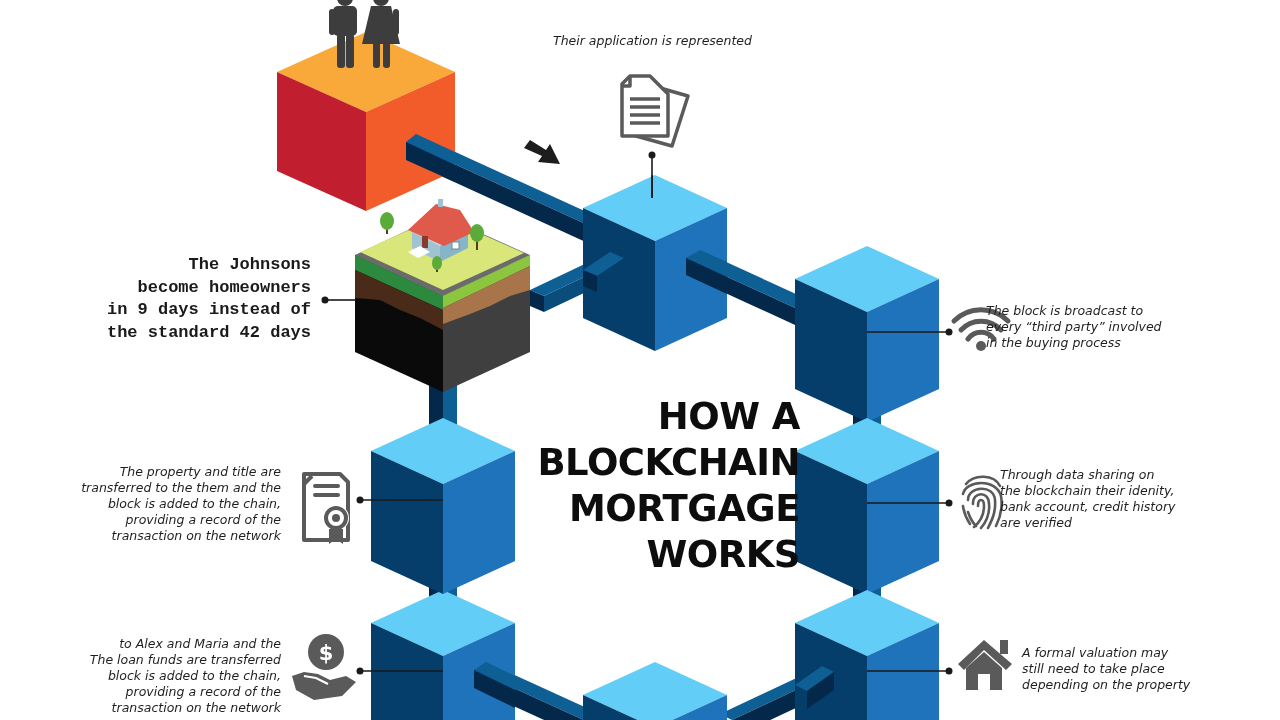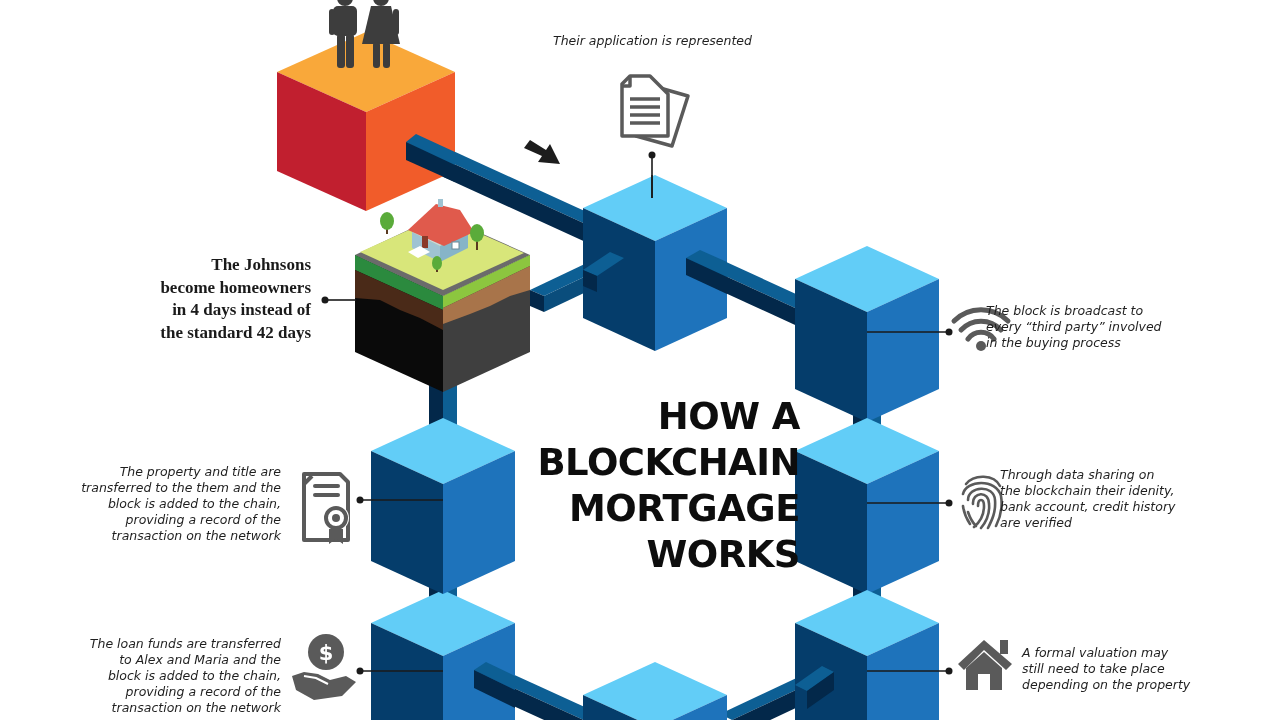--- a/index.html
+++ b/index.html
@@ -3,21 +3,21 @@
 <meta charset="utf-8">
 <style>
   html, body { margin:0; padding:0; background:#ffffff; }
   body { width:1280px; height:720px; position:relative; overflow:hidden; font-family:"Liberation Sans", sans-serif; color:#1a1a1a; }
   #scene { position:absolute; left:0; top:0; width:1280px; height:720px; }
   .caption { position:absolute; font-family:"DejaVu Sans", sans-serif; font-size:12.5px; line-height:16px; color:#1f1f1f; }
   .caption.right { text-align:right; }
   .caption.center { text-align:center; }
   .caption.left { text-align:left; }
   .caption .line { display:block; white-space:nowrap;font-style:italic; }
-  .bigcap { position:absolute; font-family:Liberation Serif, serif; font-weight:bold; font-size:17px; line-height:22.5px; text-align:right; color:#1a1a1a; }
+  .bigcap { position:absolute; font-family:Liberation Mono, monospace; font-weight:bold; font-size:17px; line-height:22.5px; text-align:right; color:#1a1a1a; }
   .bigcap .line { display:block; white-space:nowrap; }
   .title { position:absolute; left:520px; top:394px; width:280px; text-align:center; font-family:"DejaVu Sans", sans-serif; font-weight:bold; font-size:37px; line-height:46px; letter-spacing:-0.5px; color:#0d0d0d; }
   .title .line { display:block; white-space:nowrap;text-align:right; }
 </style>
 </head>
 <body>
 
 <svg id="scene" width="1280" height="720" viewBox="0 0 1280 720" xmlns="http://www.w3.org/2000/svg">
   <defs></defs>
 
@@ -295,33 +295,33 @@
   <span class="line">are verified</span>
 </div>
 
 <div class="caption left" style="left:1022px; top:645px;">
   <span class="line">A formal valuation may</span>
   <span class="line">still need to take place</span>
   <span class="line">depending on the property</span>
 </div>
 
 <div class="caption right" style="left:40px; top:636px; width:241px;">
+  <span class="line">to Alex and Maria and the</span>
   <span class="line">The loan funds are transferred</span>
-  <span class="line">to Alex and Maria and the</span>
   <span class="line">block is added to the chain,</span>
   <span class="line">providing a record of the</span>
   <span class="line">transaction on the network</span>
 </div>
 
 <div class="caption right" style="left:40px; top:464px; width:241px;text-align:right;">
   <span class="line">The property and title are</span>
   <span class="line">transferred to the them and the</span>
   <span class="line">block is added to the chain,</span>
   <span class="line">providing a record of the</span>
   <span class="line">transaction on the network</span>
 </div>
 
 <div class="bigcap" style="left:60px; top:254px; width:251px;">
   <span class="line">The Johnsons</span>
   <span class="line">become homeowners</span>
-  <span class="line">in 4 days instead of</span>
+  <span class="line">in 9 days instead of</span>
   <span class="line">the standard 42 days</span>
 </div>
 
 </body></html>

